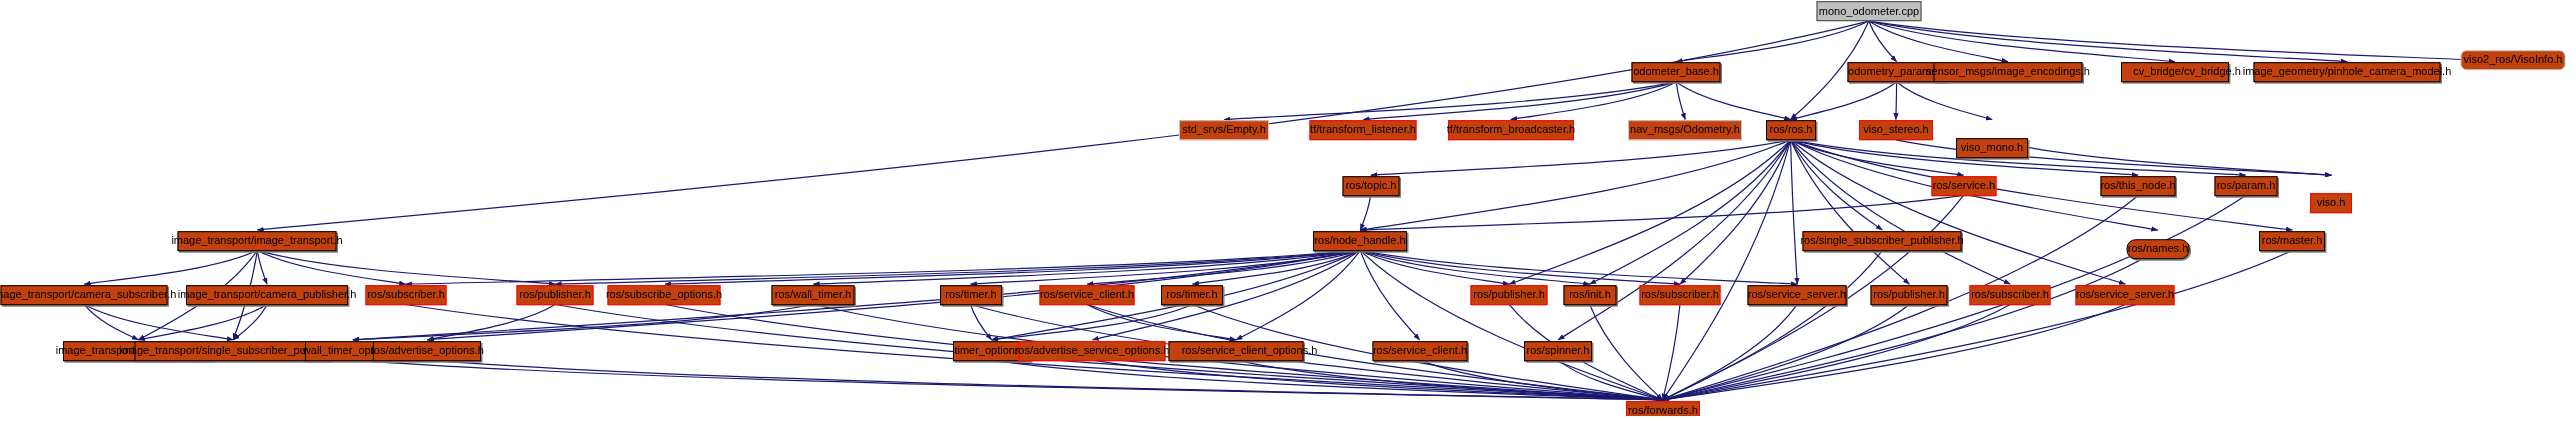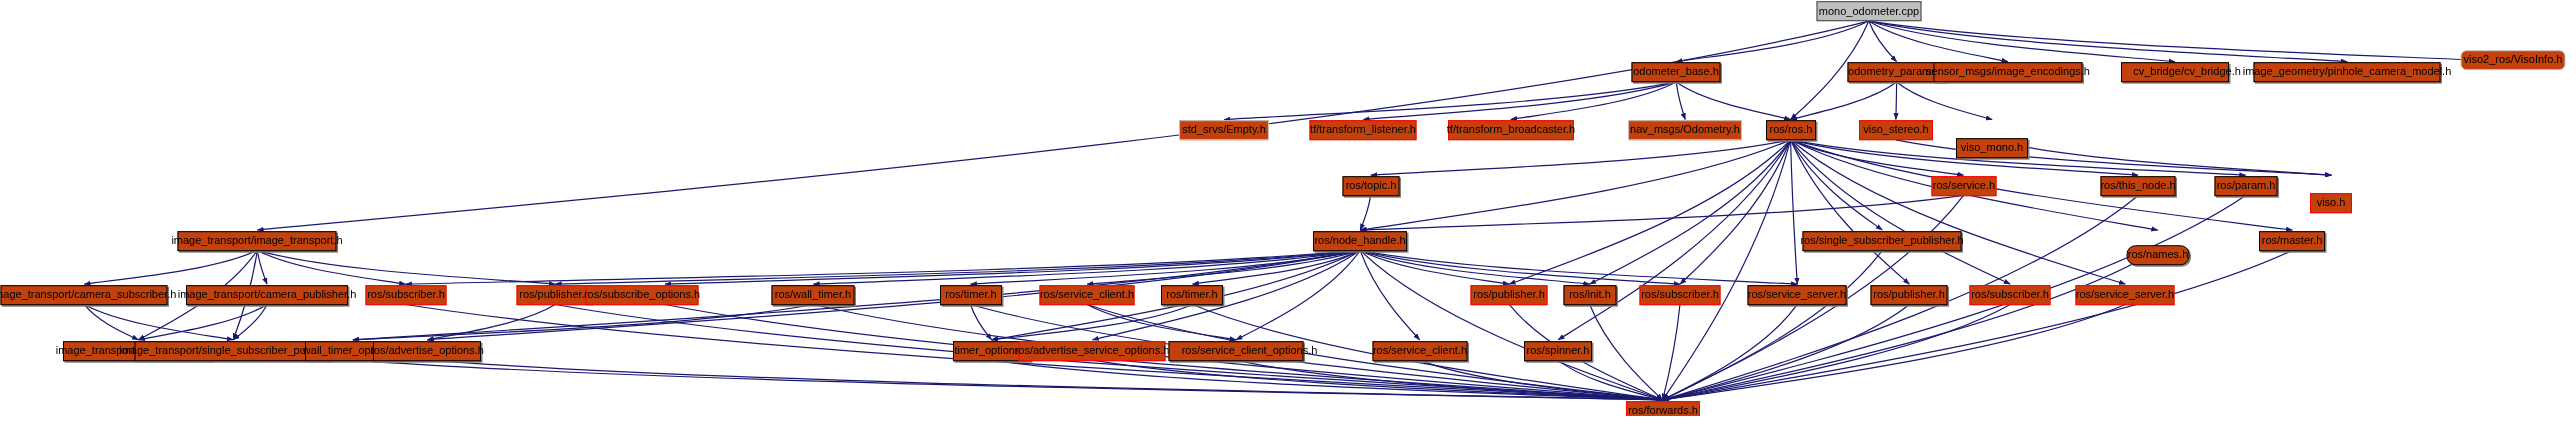--- a/index.html
+++ b/index.html
@@ -141,27 +141,27 @@
       <div class="node red" style="left: 1896px; top: 130px; width: 74px;">viso_stereo.h</div>
       <div class="node shadow" style="left: 1992px; top: 148px; width: 72px;">viso_mono.h</div>
       <div class="node shadow" style="left: 1371px; top: 186px; width: 57px;">ros/topic.h</div>
       <div class="node red" style="left: 1964px; top: 186px; width: 65px;">ros/service.h</div>
       <div class="node shadow" style="left: 2138px; top: 186px; width: 75px;">ros/this_node.h</div>
       <div class="node shadow" style="left: 2246px; top: 186px; width: 63px;">ros/param.h</div>
       <div class="node red" style="left: 2331px; top: 186px; width: 42px; margin-top: 17px;">viso.h</div>
       <div class="node shadow" style="left: 257px; top: 241px; width: 159px;">image_transport/image_transport.h</div>
       <div class="node shadow" style="left: 1360px; top: 241px; width: 94px;">ros/node_handle.h</div>
       <div class="node shadow" style="left: 1882px; top: 241px; width: 159px;">ros/single_subscriber_publisher.h</div>
-      <div class="node shadow" style="left: 2158px; top: 255px; width: 63px; border-radius: 9px;">ros/names.h</div>
+      <div class="node shadow" style="left: 2158px; top: 249px; width: 63px; border-radius: 9px;">ros/names.h</div>
       <div class="node shadow" style="left: 2292px; top: 241px; width: 66px;">ros/master.h</div>
       <div class="node shadow" style="left: 84px; top: 295px; width: 167px;">image_transport/camera_subscriber.h</div>
       <div class="node shadow" style="left: 267px; top: 295px; width: 162px;">image_transport/camera_publisher.h</div>
       <div class="node red" style="left: 406px; top: 295px; width: 81px;">ros/subscriber.h</div>
       <div class="node red" style="left: 555px; top: 295px; width: 77px;">ros/publisher.h</div>
-      <div class="node red" style="left: 642px; top: 295px; width: 113px;">ros/subscribe_options.h</div>
+      <div class="node red" style="left: 664px; top: 295px; width: 113px;">ros/subscribe_options.h</div>
       <div class="node shadow" style="left: 813px; top: 295px; width: 83px;">ros/wall_timer.h</div>
       <div class="node shadow" style="left: 971px; top: 295px; width: 62px;">ros/timer.h</div>
       <div class="node red" style="left: 1087px; top: 295px; width: 95px;">ros/service_client.h</div>
       <div class="node shadow" style="left: 1192px; top: 295px; width: 62px;">ros/timer.h</div>
       <div class="node red" style="left: 1509px; top: 295px; width: 77px;">ros/publisher.h</div>
       <div class="node shadow" style="left: 1590px; top: 295px; width: 53px;">ros/init.h</div>
       <div class="node red" style="left: 1680px; top: 295px; width: 81px;">ros/subscriber.h</div>
       <div class="node shadow" style="left: 1797px; top: 295px; width: 99px;">ros/service_server.h</div>
       <div class="node shadow" style="left: 1909px; top: 295px; width: 77px;">ros/publisher.h</div>
       <div class="node red" style="left: 2010px; top: 295px; width: 81px;">ros/subscriber.h</div>

